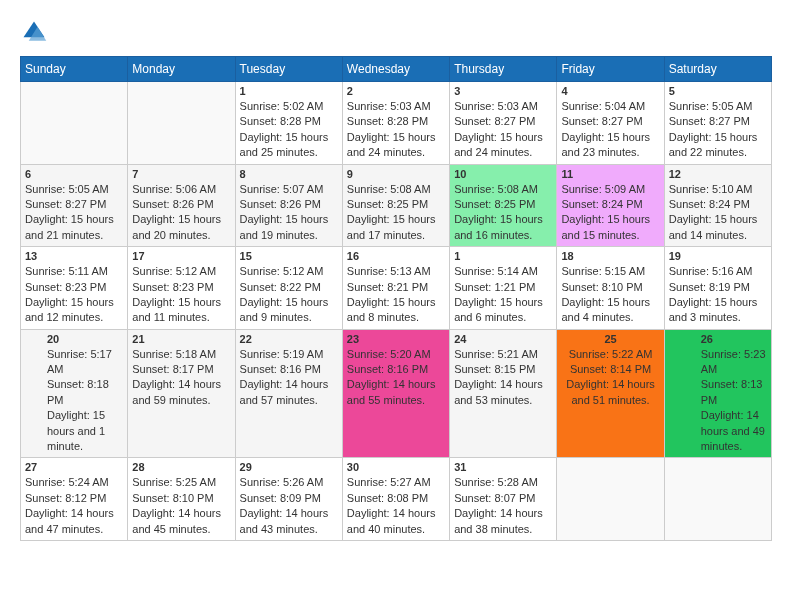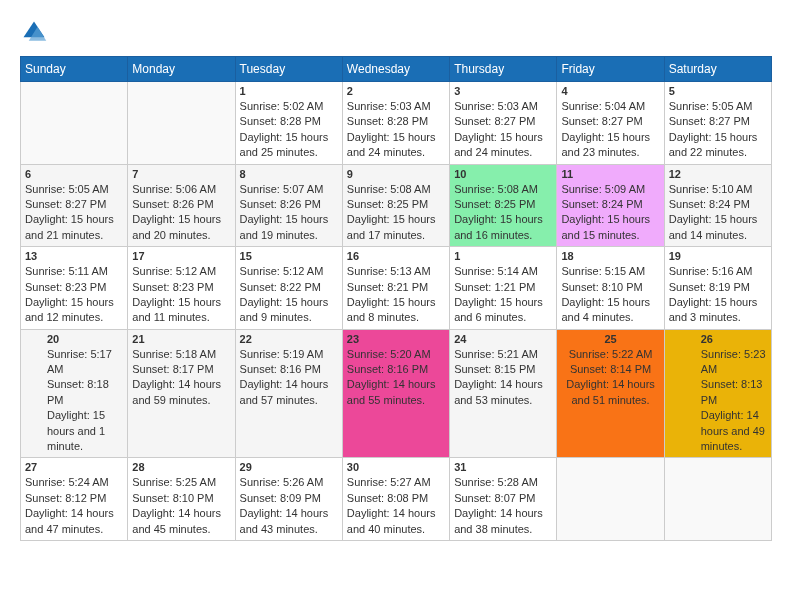--- a/index.html
+++ b/index.html
@@ -285,21 +285,21 @@
             <div class="day-info" style="white-space: pre-line;">Sunrise: 5:21 AM
 Sunset: 8:15 PM
 Daylight: 14 hours and 53 minutes.</div>
           </td>
           <td style="background: #f97316; text-align: center;">
             <span class="day-num">25</span>
             <div class="day-info" style="white-space: pre-line;">Sunrise: 5:22 AM
 Sunset: 8:14 PM
 Daylight: 14 hours and 51 minutes.</div>
           </td>
-          <td style="background: #eab308; padding-left: 36px;">
+          <td style="background: #22c55e; padding-left: 36px;">
             <span class="day-num">26</span>
             <div class="day-info" style="white-space: pre-line;">Sunrise: 5:23 AM
 Sunset: 8:13 PM
 Daylight: 14 hours and 49 minutes.</div>
           </td>
         </tr>
         <tr>
           <td>
             <span class="day-num">27</span>
             <div class="day-info" style="white-space: pre-line;">Sunrise: 5:24 AM

